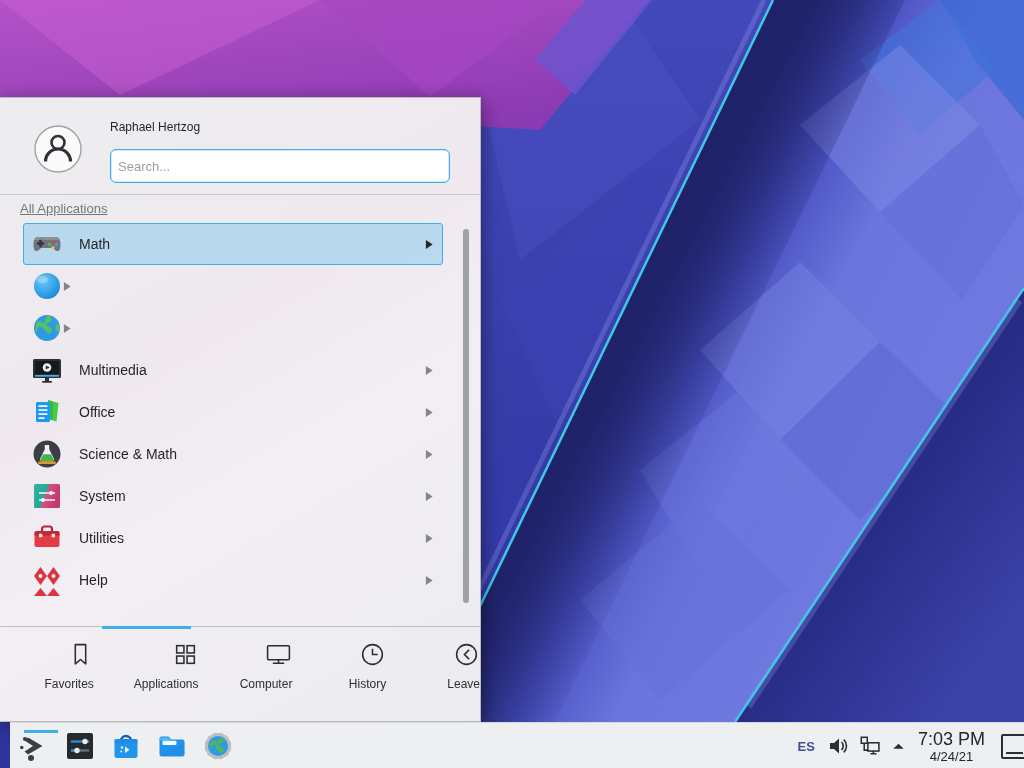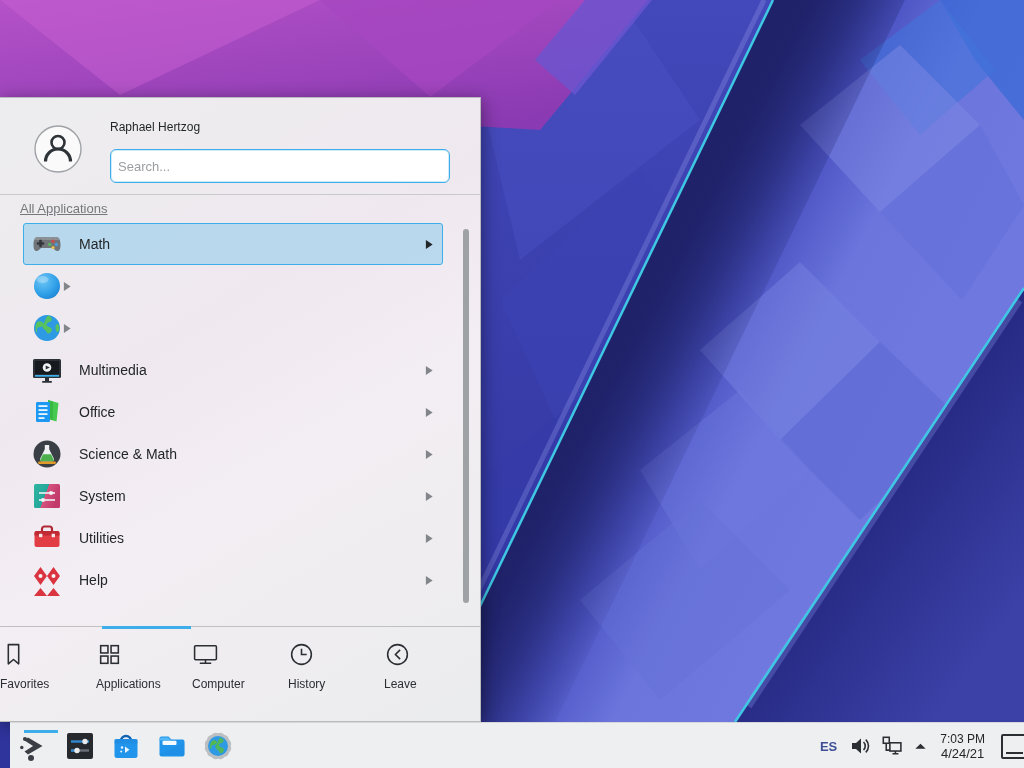--- a/index.html
+++ b/index.html
@@ -15,21 +15,21 @@
              background:#edeff0; border-top:1px solid #d6d7d9;margin-left:10px; }
   .tb-icon { position:absolute; top:7px; width:32px; height:32px; cursor:default; }
   .tb-icon svg { width:32px; height:32px; display:block; }
   .tb-indicator { position:absolute; left:6px; top:0; width:34px; height:3px; background:#3daee9; }
   .tray { position:absolute; right:0; top:0; height:46px; display:flex; align-items:center; }
   .kbd-layout { font-size:13px; font-weight:bold; color:#3f4f96; margin-right:12px; }
   .tray-ico { width:22px; height:22px; margin-right:10px; }
   .tray-ico svg { width:100%; height:100%; display:block; }
   .tray-caret { width:15px; height:15px; margin-right:12px; }
   .clock { display:flex; flex-direction:column; align-items:center; color:#232629; margin-right:16px; line-height:1; }
-  .clock .time { font-size:12px; }
+  .clock .time { font-size:18px; }
   .clock .date { font-size:13px; margin-top:2px; }
   .show-desktop { width:27px; height:25px; border:2px solid #2b2f33; border-radius:2px; margin-right:6px; position:relative; }
   .show-desktop::after { content:""; position:absolute; left:3px; right:3px; bottom:3px; height:2px; background:#2b2f33; }
 
   
   .launcher { position:absolute; left:0; top:97px; width:481px; height:625px;
               background:linear-gradient(150deg,#ededef 0%,#efe9ef 38%,#f3eef3 58%,#ebecee 100%);
               border:1px solid #b8babc; border-left:none;
               box-shadow:2px 3px 16px rgba(0,0,0,.38); }
   .lc-header { position:absolute; left:0; top:0; width:100%; height:96px; }
@@ -57,21 +57,21 @@
   .menu-item.selected .submenu-arrow { color:#232629; }
   .submenu-arrow svg { width:100%; height:100%; display:block; }
 
   .lc-scrollbar { position:absolute; left:463px; top:131px; width:6px; height:374px;
                   background:#9fa2a5; border-radius:3px; }
 
   .lc-footer { position:absolute; left:0; top:528px; width:100%; height:97px;
                border-top:1px solid #bfc0c2; }
   .tab-indicator { position:absolute; left:102px; top:-1px; width:89px; height:3px; background:#3daee9; }
   .tabs { display:flex; width:100%; height:100%; padding-top:14px; }
-  .tab { flex:1 1 0; display:flex; flex-direction:column; align-items:flex-start; }
+  .tab { flex:1 1 0; display:flex; flex-direction:column; align-items:flex-end;margin-left:40px; }
   .tab-ico { width:27px; height:27px; }
   .tab-ico svg { width:100%; height:100%; display:block; }
   .tab-label { margin-top:9px; font-size:12px; color:#2b2e33; }
 </style>
 </head>
 <body>
 
 <div class="wallpaper">
   <svg viewBox="0 0 1024 722" preserveAspectRatio="none">
     <defs>

